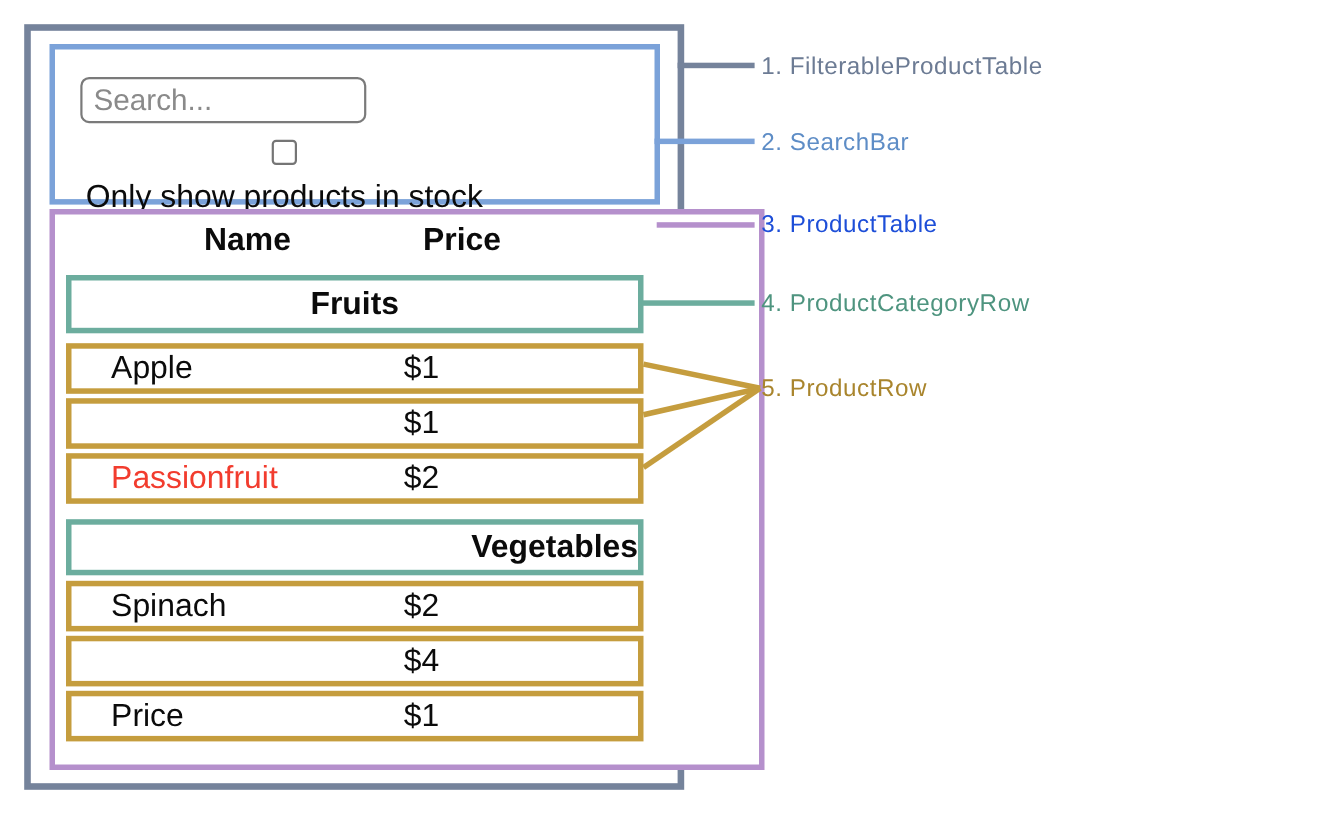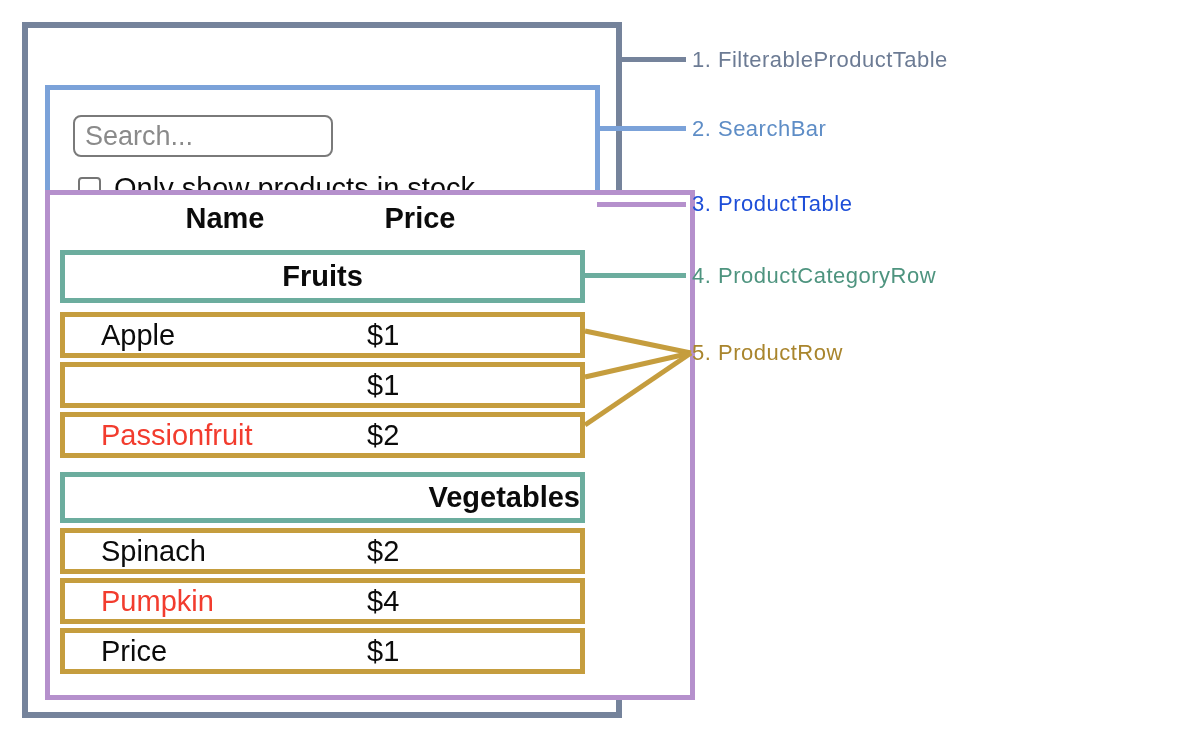--- a/index.html
+++ b/index.html
@@ -6,28 +6,28 @@
   .canvas{
     position:relative;width:1200px;height:744px;background:#ffffff;overflow:hidden;
     font-family:"Liberation Sans","DejaVu Sans",sans-serif;
   }
   .box{position:absolute;background:#ffffff;box-sizing:border-box;}
 
   
   .outer{left:22px;top:22px;width:600px;height:696px;border:6px solid #75839B;}
 
   
-  .searchbar{left:17px;top:12px;width:555px;height:146px;border:5px solid #7BA2D9;margin-top:45px;}
+  .searchbar{left:17px;top:12px;width:555px;height:146px;border:5px solid #7BA2D9;}
   .search-input{
     position:absolute;left:23px;top:25px;width:260px;height:42px;box-sizing:border-box;
     border:2px solid #7a7a7a;border-radius:8px;padding:0 10px;font-size:27px;color:#333;
     font-family:"Liberation Sans","DejaVu Sans",sans-serif;background:#fff;outline:none;
   }
   .search-input::placeholder{color:#8a8a8a;opacity:1;}
-  .checkbox-row{position:absolute;left:28px;top:82px;display:flex;align-items:center;gap:13px;}
+  .checkbox-row{position:absolute;left:28px;top:82px;display:flex;align-items:center;gap:13px;flex-direction:column;}
   .checkbox{
     width:23px;height:23px;box-sizing:border-box;border:2px solid #757575;border-radius:4px;
     background:#fff;flex:0 0 auto;cursor:pointer;
   }
   .checkbox-label{font-size:29px;color:#0b0b0b;white-space:nowrap;}
 
   
   .producttable{left:17px;top:162px;width:650px;height:510px;border:5px solid #B590CC;}
   .th{position:absolute;top:7px;width:130px;text-align:center;font-weight:bold;font-size:29px;color:#0b0b0b;}
   .th-name{left:110px;}
@@ -95,21 +95,20 @@
 
       <div class="box trow catrow" style="top:277px;height:51px;justify-content:flex-end;">
         <span>Vegetables</span>
       </div>
 
       <div class="box trow prow" style="top:333px;">
         <span class="pname">Spinach</span>
         <span class="pprice">$2</span>
       </div>
       <div class="box trow prow oos" style="top:383px;">
-        <span class="pname">Pumpkin</span>
         <span class="pprice">$4</span>
       </div>
       <div class="box trow prow" style="top:433px;">
         <span class="pname">Price</span>
         <span class="pprice">$1</span>
       </div>
     </div>
   </div>
 
   <div class="legline line-1"></div>

